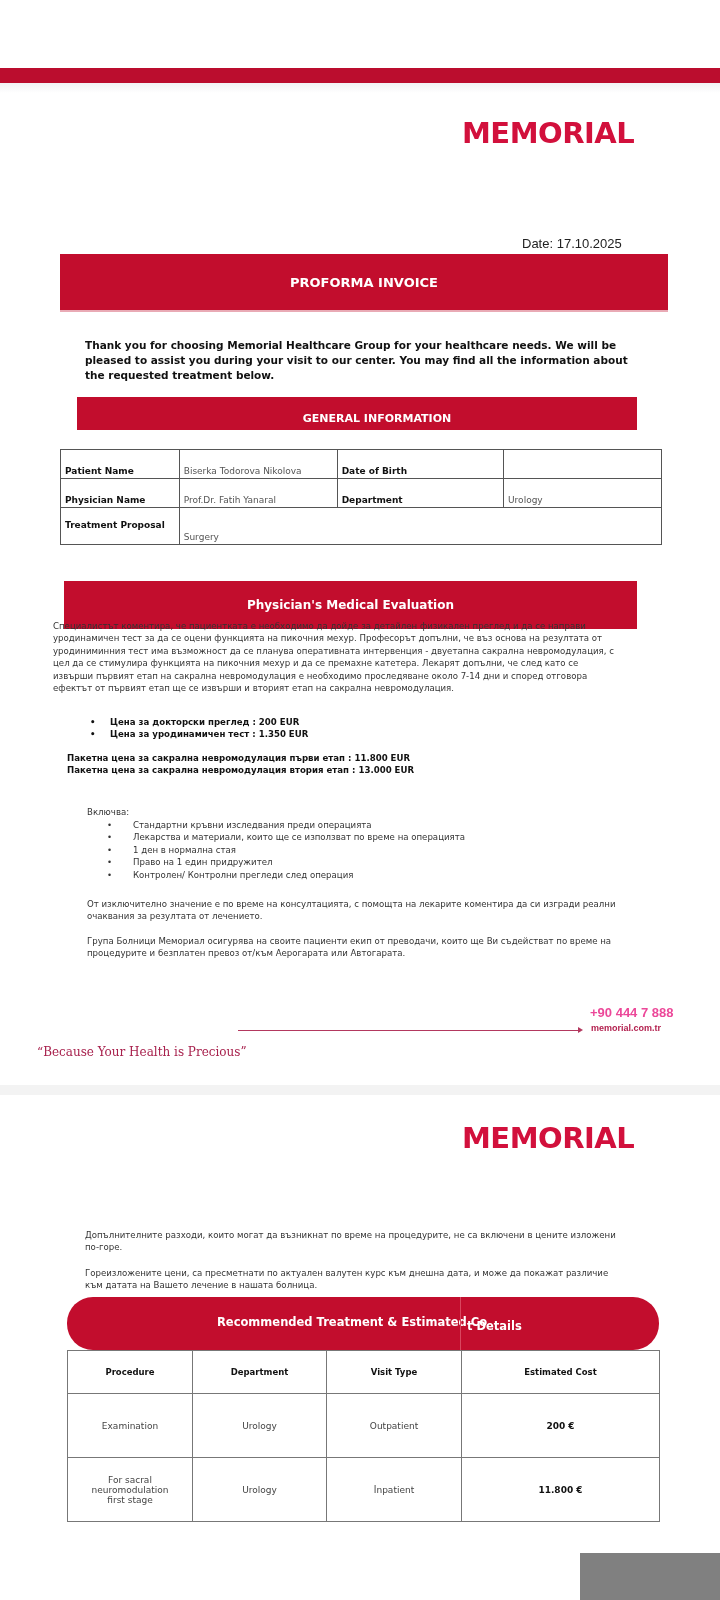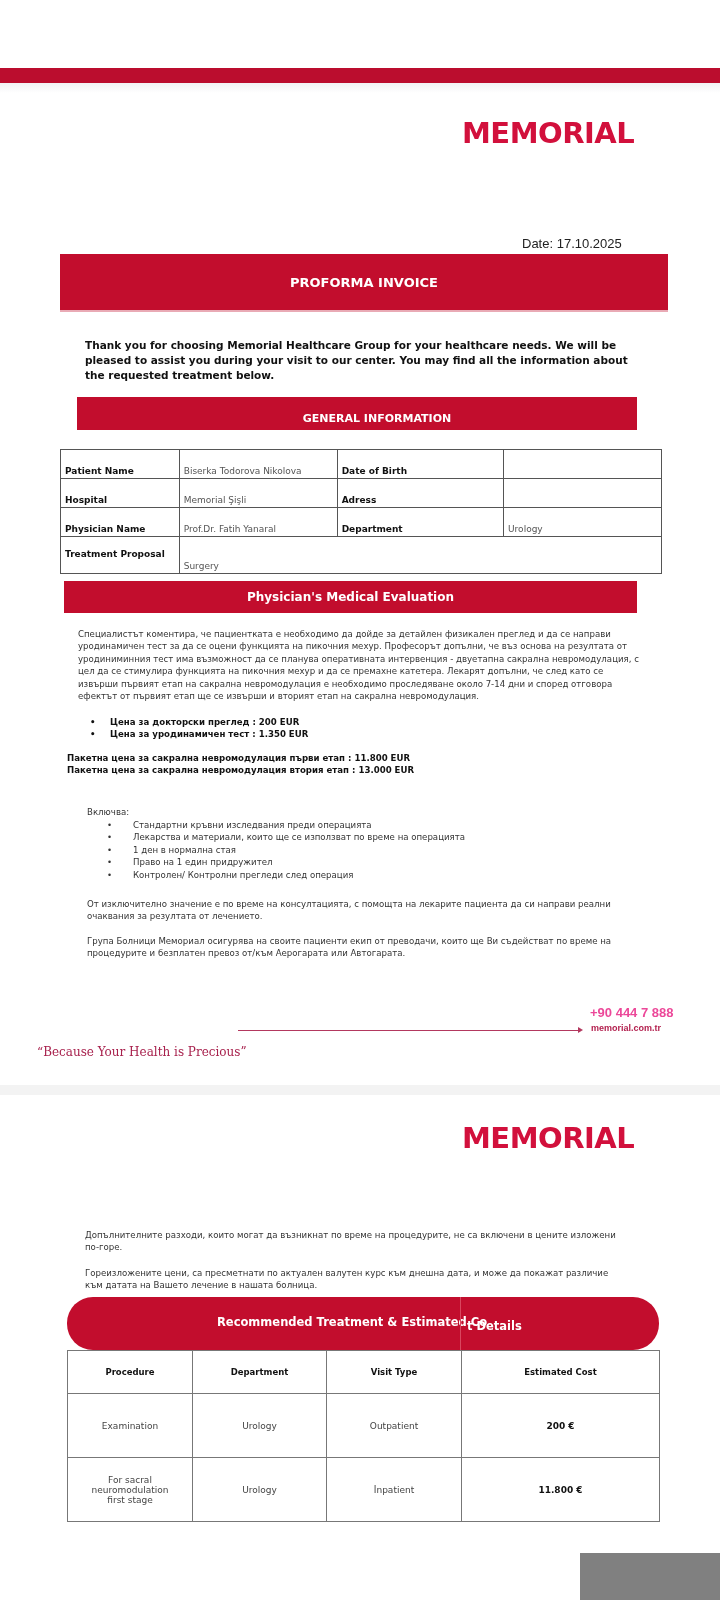--- a/index.html
+++ b/index.html
@@ -30,25 +30,25 @@
     .gen-info { left: 77px; top: 397px; width: 560px; height: 33px; font-size: 11px; padding-top: 10px; box-sizing: border-box; padding-left: 40px; }
     table.info {
       border-collapse: collapse; left: 60px; top: 449px; width: 602px;
       font-size: 9px; font-family: "DejaVu Sans", sans-serif;
     }
     table.info td { border: 1px solid #555; padding: 0 4px; height: 26px; vertical-align: bottom; padding-bottom: 2px; }
     table.info td.lbl { font-weight: bold; width: 103px; }
     table.info td.val { color: #555; width: 140px; }
     table.info td.lbl2 { font-weight: bold; width: 148px; margin-left: 16px; }
     table.info tr.tall td { height: 34px; }
-    .phys-eval { left: 64px; top: 581px; width: 573px; height: 32px; font-size: 12px; box-sizing: border-box; }
+    .phys-eval { left: 64px; top: 581px; width: 573px; height: 48px; font-size: 12px; box-sizing: border-box; }
     .para {
       font-family: "DejaVu Sans", sans-serif; font-size: 8.6px; line-height: 12.4px; color: #333;
     }
-    .eval-text { left: 78px; top: 620px; width: 565px; margin-top: 8px; }
+    .eval-text { left: 53px; top: 620px; width: 565px; }
     .bullets-bold { left: 90px; top: 716px; font-weight: bold; color: #111; }
     .bullets-bold div, .includes-list div { display: flex; }
     .bullets-bold .dot { width: 20px; }
     .pkg { left: 67px; top: 752px; font-weight: bold; color: #111; }
     .includes-lbl { left: 87px; top: 806px; }
     .includes-list { left: 107px; top: 819px; }
     .includes-list .dot { width: 26px; }
     .note1 { left: 87px; top: 898px; width: 540px; }
     .note2 { left: 87px; top: 935px; width: 540px; }
     .footer-slogan { left: 37px; top: 1017px; font-family: "DejaVu Serif", serif; font-size: 12px; color: #a8214d; margin-top: 28px; }
@@ -95,26 +95,20 @@
 
 <table class="abs info">
   <tbody>
       <tr>
     <td class="lbl">Patient Name</td>
     <td class="val">Biserka Todorova Nikolova</td>
     <td class="lbl2">Date of Birth</td>
     <td class="val"></td>
   </tr>
   <tr>
-    <td class="lbl">Hospital</td>
-    <td class="val">Memorial Şişli</td>
-    <td class="lbl2">Adress</td>
-    <td class="val"></td>
-  </tr>
-  <tr>
     <td class="lbl">Physician Name</td>
     <td class="val">Prof.Dr. Fatih Yanaral</td>
     <td class="lbl2">Department</td>
     <td class="val">Urology</td>
   </tr>
   <tr class="tall">
     <td class="lbl" style="vertical-align:middle;">Treatment Proposal</td>
     <td class="val" colspan="3">Surgery</td>
   </tr>
 </tbody>
@@ -157,21 +151,21 @@
   <div>
       <span class="dot">•</span>
       <span>Право на 1 един придружител</span>
     </div>
   <div>
       <span class="dot">•</span>
       <span>Контролен/ Контролни прегледи след операция</span>
     </div>
 </div>
 
-<div class="abs para note1">От изключително значение е по време на консултацията, с помощта на лекарите пациента  да си направи реални очаквания за резултата от лечението.</div>
+<div class="abs para note1">От изключително значение е по време на консултацията, с помощта на лекарите коментира  да си изгради реални очаквания за резултата от лечението.</div>
 <div class="abs para note2">Група Болници Мемориал осигурява на своите пациенти  екип от преводачи, които ще Ви съдействат по време на процедурите и  безплатен превоз от/към Аерогарата или Автогарата.</div>
 
 <div class="abs footer-slogan">“Because Your Health is Precious”</div>
 <div class="abs footer-line"></div>
 <div class="abs footer-arrow"></div>
 <div class="abs footer-phone">+90 444 7 888</div>
 <div class="abs footer-web">memorial.com.tr</div>
 
 <div class="abs page-gap"></div>
 

